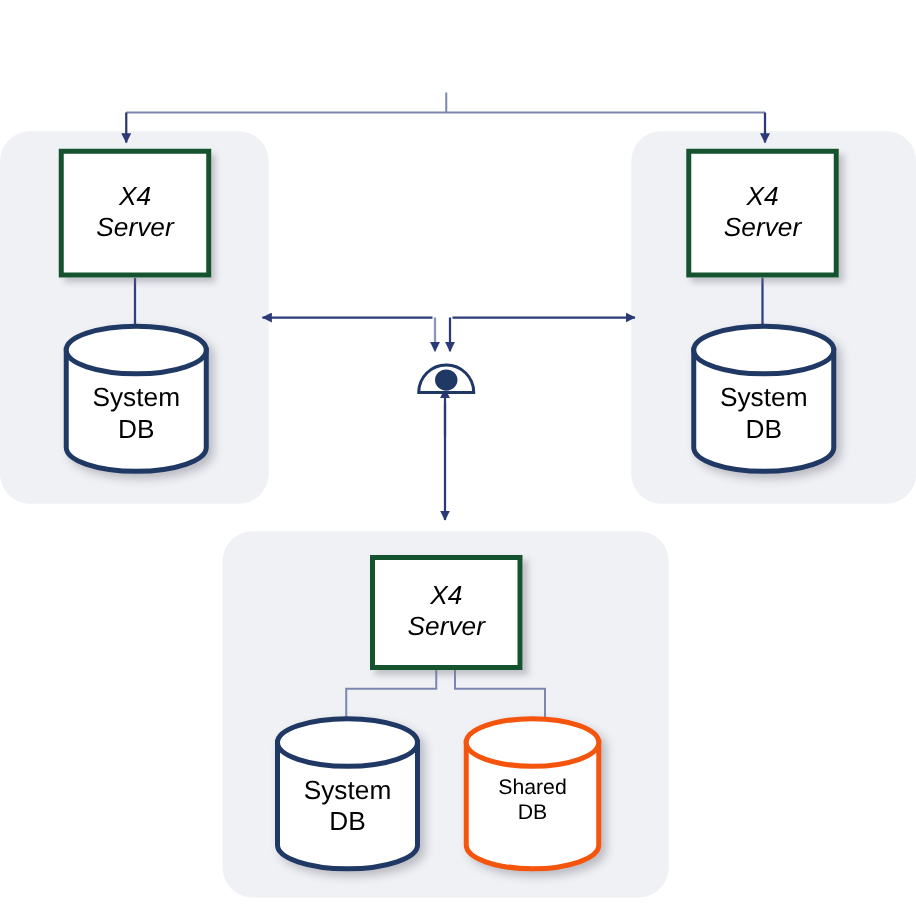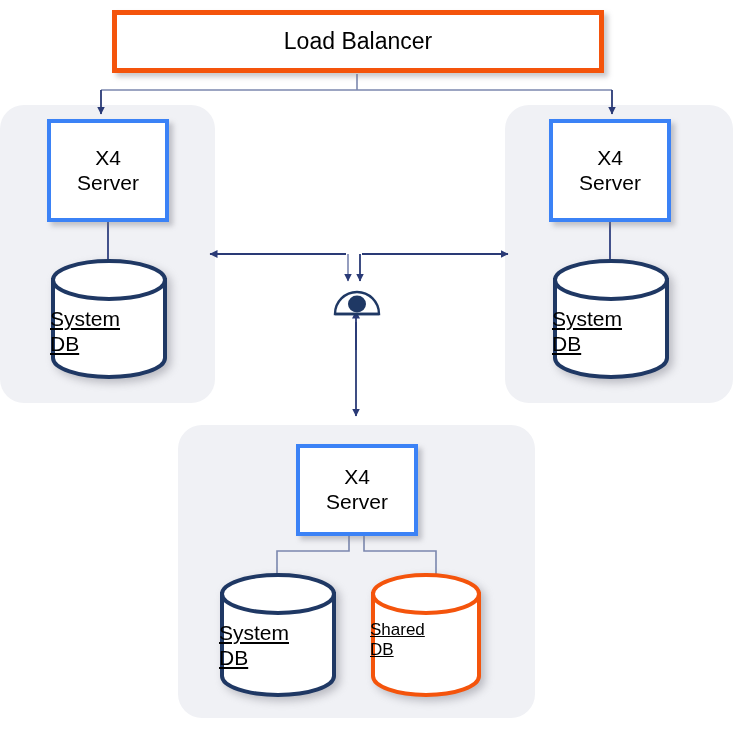--- a/index.html
+++ b/index.html
@@ -30,44 +30,45 @@
     background: #ffffff;
     display: flex;
     align-items: center;
     justify-content: center;
     text-align: center;
     color: #000000;
     line-height: 1.18;
     box-shadow: 4px 4px 5px rgba(120,120,130,0.40);
   }
   .box-navy {
-    border: 4px solid #3b82f6;
+    border: 4px solid #14532d;
+    font-style: italic;
   }
   .box-orange {
     border: 5px solid #f4540c;
   }
   .node-box .label {
     white-space: pre-line;
   }
 
   
   .cyl {
     position: absolute;
     filter: drop-shadow(4px 4px 4px rgba(120,120,130,0.45));
   }
   .cyl svg { display: block; }
   .cyl .cyl-text {
     position: absolute;
     left: 0;
     right: 0;
+    text-align: center;
     color: #000000;
     line-height: 1.2;
     white-space: pre-line;
     pointer-events: none;
-    text-decoration: underline;
   }
 
   
   .conn {
     position: absolute;
     left: 0;
     top: 0;
     width: 733px;
     height: 734px;
     pointer-events: none;
@@ -118,23 +119,20 @@
     <path d="M356,350 L356,311" stroke="#2a3a76" stroke-width="1.8" fill="none" marker-end="url(#arrowNavy)"></path>
 
     <path d="M356,322 L356,416" stroke="#2a3a76" stroke-width="1.8" fill="none" marker-end="url(#arrowNavy)"></path>
 
     <g stroke="#7b87ae" stroke-width="1.6" fill="none">
       <path d="M349,536 L349,551 L277,551 L277,578"></path>
       <path d="M364,536 L364,551 L436,551 L436,578"></path>
     </g>
   </svg>
 
-  <div class="node-box box-orange" style="left:112px; top:10px; width:492px; height:63px; font-size:23px;">
-    <span class="label">Load Balancer</span>
-  </div>
 
   <div class="node-box box-navy" style="left:47px; top:119px; width:122px; height:103px; font-size:21px;">
     <span class="label">X4
 Server</span>
   </div>
 
   <div class="cyl" style="left:50px; top:258px; width:118px; height:122px;">
     <svg width="118" height="122" viewBox="0 0 118 122">
       <path d="M3,22 L3,100 A56,19 0 0 0 115,100 L115,22 Z" fill="#ffffff" stroke="#1f3864" stroke-width="4"></path>
       <ellipse cx="59" cy="22" rx="56" ry="19" fill="#ffffff" stroke="#1f3864" stroke-width="4"></ellipse>

